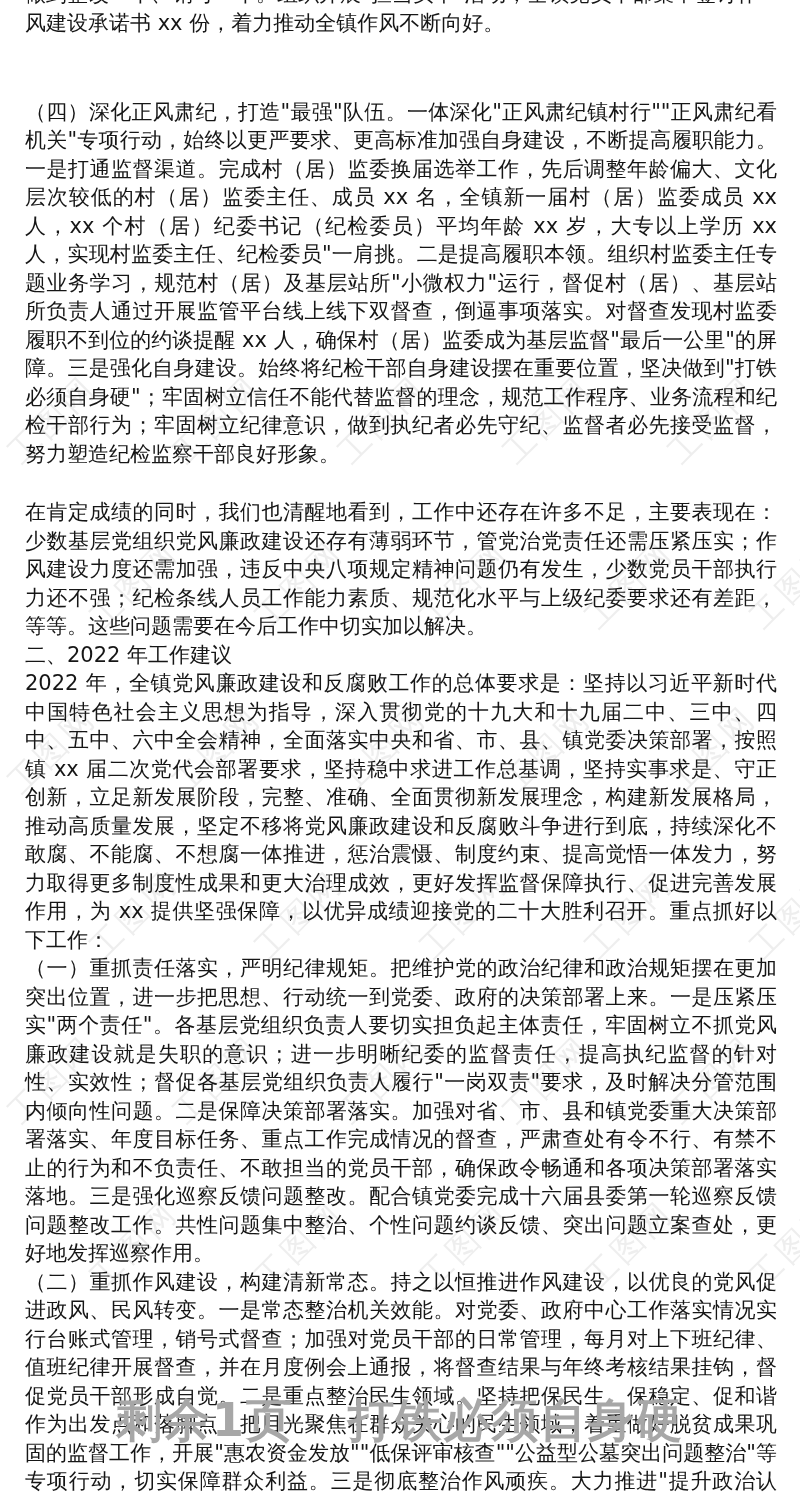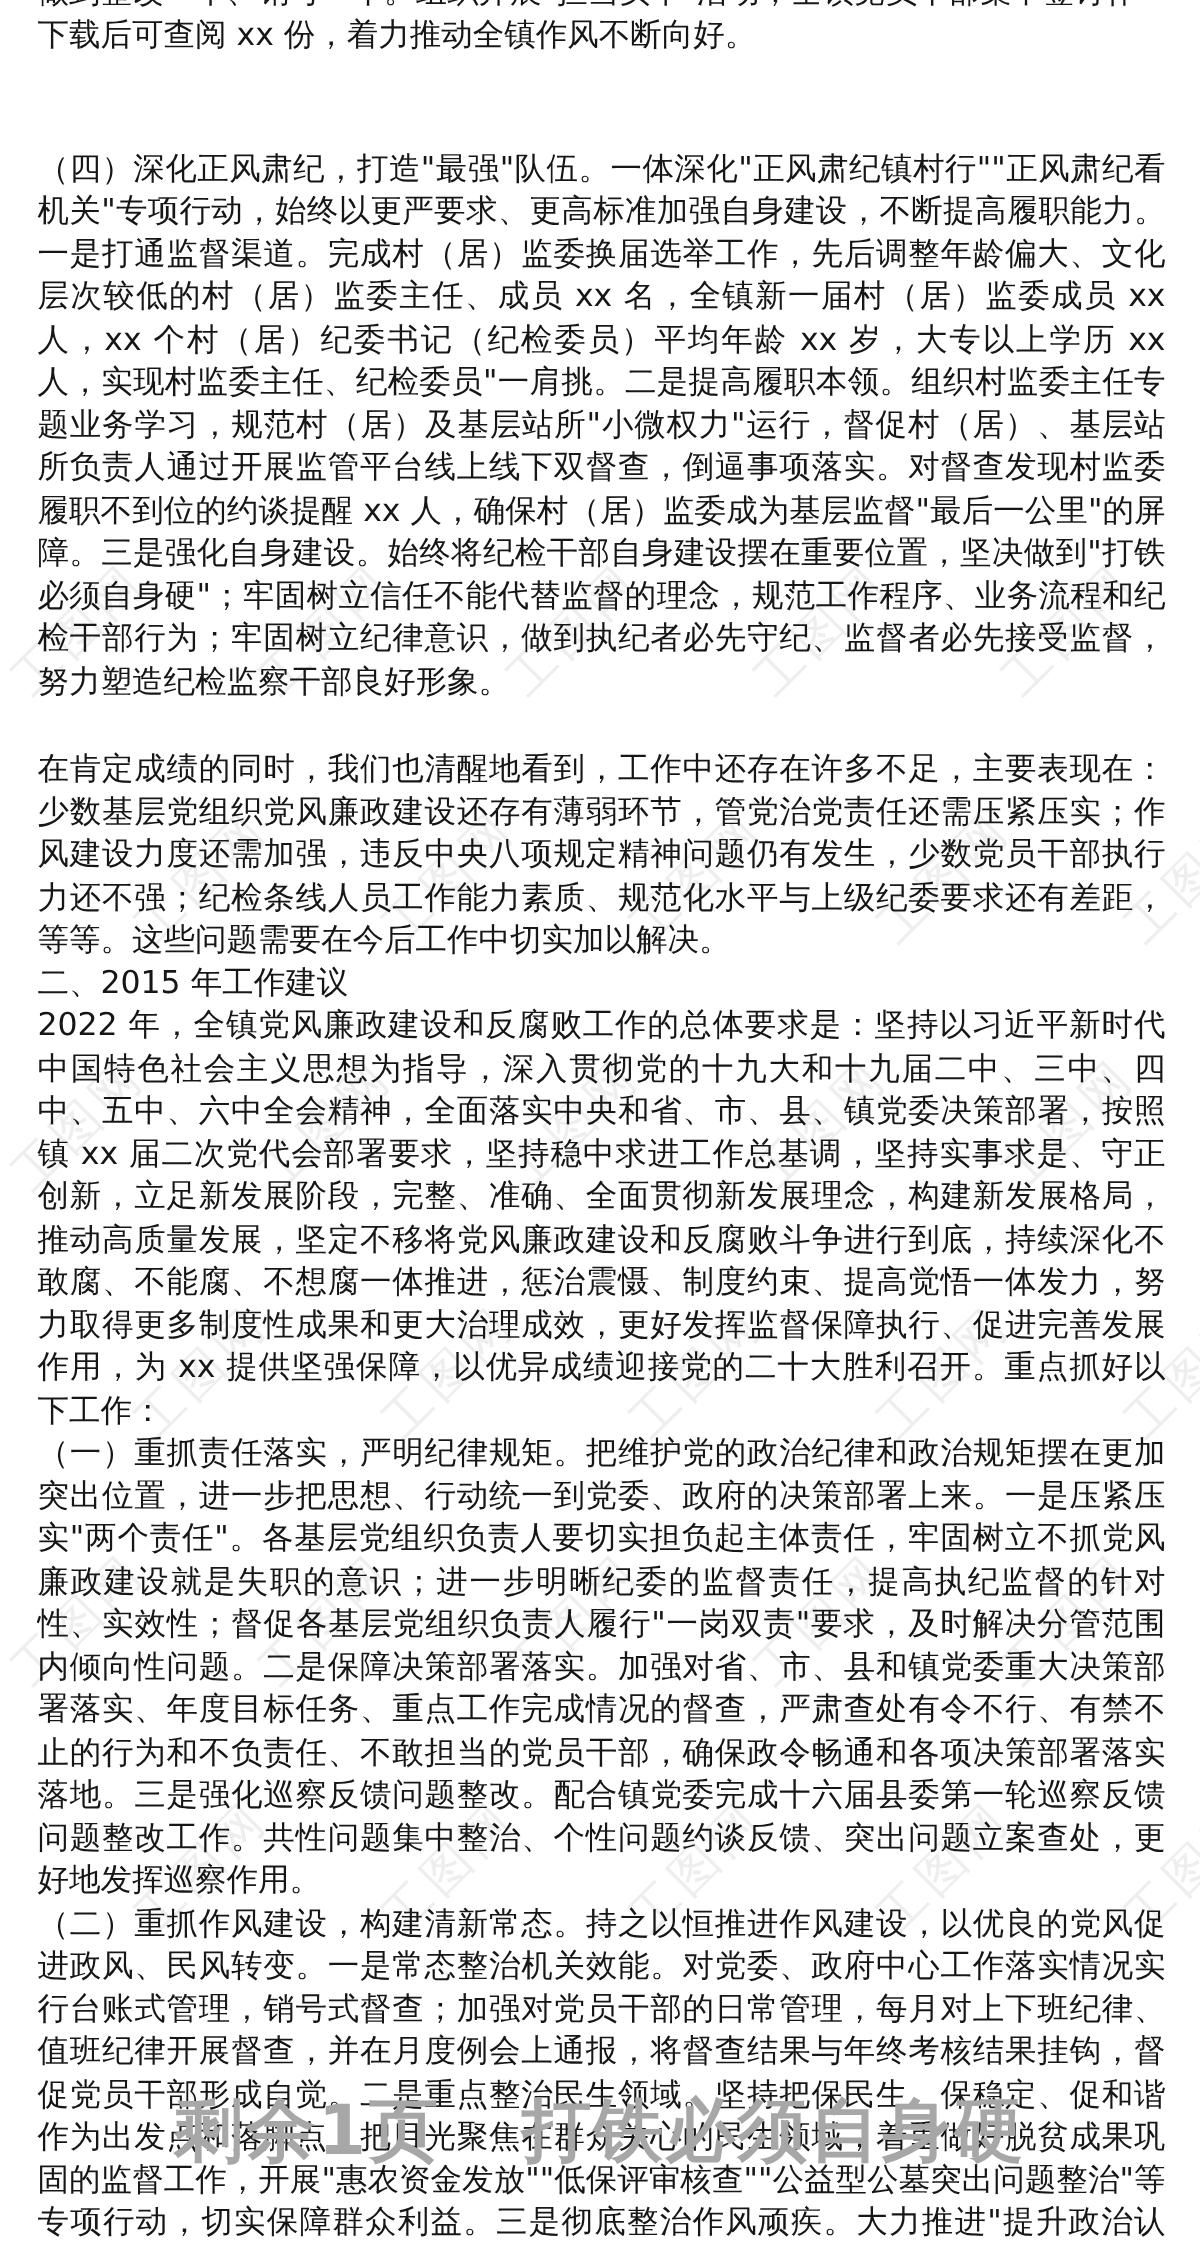--- a/index.html
+++ b/index.html
@@ -108,24 +108,24 @@
       <div class="wm" style="left: 277px; top: 1255px;">工图网</div>
       <div class="wm" style="left: 442px; top: 1255px;">工图网</div>
       <div class="wm" style="left: 607px; top: 1255px;">工图网</div>
       <div class="wm" style="left: 772px; top: 1255px;">工图网</div>
     </div>
 
   <div class="content">
     <div class="clip-line">
       <span>做到整改一个、销号一个。组织开展"担当实干"活动，全镇党员干部集中签订作</span>
     </div>
-    <p class="para">下载后可查阅 xx 份，着力推动全镇作风不断向好。</p>
+    <p class="para">风建设承诺书 xx 份，着力推动全镇作风不断向好。</p>
     <p class="para gap-section">（四）深化正风肃纪，打造"最强"队伍。一体深化"正风肃纪镇村行""正风肃纪看机关"专项行动，始终以更严要求、更高标准加强自身建设，不断提高履职能力。一是打通监督渠道。完成村（居）监委换届选举工作，先后调整年龄偏大、文化层次较低的村（居）监委主任、成员 xx 名，全镇新一届村（居）监委成员 xx 人，xx 个村（居）纪委书记（纪检委员）平均年龄 xx 岁，大专以上学历 xx 人，实现村监委主任、纪检委员"一肩挑。二是提高履职本领。组织村监委主任专题业务学习，规范村（居）及基层站所"小微权力"运行，督促村（居）、基层站所负责人通过开展监管平台线上线下双督查，倒逼事项落实。对督查发现村监委履职不到位的约谈提醒 xx 人，确保村（居）监委成为基层监督"最后一公里"的屏障。三是强化自身建设。始终将纪检干部自身建设摆在重要位置，坚决做到"打铁必须自身硬"；牢固树立信任不能代替监督的理念，规范工作程序、业务流程和纪检干部行为；牢固树立纪律意识，做到执纪者必先守纪、监督者必先接受监督，努力塑造纪检监察干部良好形象。</p>
     <p class="para gap-line">在肯定成绩的同时，我们也清醒地看到，工作中还存在许多不足，主要表现在：少数基层党组织党风廉政建设还存有薄弱环节，管党治党责任还需压紧压实；作风建设力度还需加强，违反中央八项规定精神问题仍有发生，少数党员干部执行力还不强；纪检条线人员工作能力素质、规范化水平与上级纪委要求还有差距，等等。这些问题需要在今后工作中切实加以解决。</p>
-    <p class="para">二、2015 年工作建议</p>
+    <p class="para">二、2022 年工作建议</p>
     <p class="para">2022 年，全镇党风廉政建设和反腐败工作的总体要求是：坚持以习近平新时代中国特色社会主义思想为指导，深入贯彻党的十九大和十九届二中、三中、四中、五中、六中全会精神，全面落实中央和省、市、县、镇党委决策部署，按照镇 xx 届二次党代会部署要求，坚持稳中求进工作总基调，坚持实事求是、守正创新，立足新发展阶段，完整、准确、全面贯彻新发展理念，构建新发展格局，推动高质量发展，坚定不移将党风廉政建设和反腐败斗争进行到底，持续深化不敢腐、不能腐、不想腐一体推进，惩治震慑、制度约束、提高觉悟一体发力，努力取得更多制度性成果和更大治理成效，更好发挥监督保障执行、促进完善发展作用，为 xx 提供坚强保障，以优异成绩迎接党的二十大胜利召开。重点抓好以下工作：</p>
     <p class="para">（一）重抓责任落实，严明纪律规矩。把维护党的政治纪律和政治规矩摆在更加突出位置，进一步把思想、行动统一到党委、政府的决策部署上来。一是压紧压实"两个责任"。各基层党组织负责人要切实担负起主体责任，牢固树立不抓党风廉政建设就是失职的意识；进一步明晰纪委的监督责任，提高执纪监督的针对性、实效性；督促各基层党组织负责人履行"一岗双责"要求，及时解决分管范围内倾向性问题。二是保障决策部署落实。加强对省、市、县和镇党委重大决策部署落实、年度目标任务、重点工作完成情况的督查，严肃查处有令不行、有禁不止的行为和不负责任、不敢担当的党员干部，确保政令畅通和各项决策部署落实落地。三是强化巡察反馈问题整改。配合镇党委完成十六届县委第一轮巡察反馈问题整改工作。共性问题集中整治、个性问题约谈反馈、突出问题立案查处，更好地发挥巡察作用。</p>
     <p class="para">（二）重抓作风建设，构建清新常态。持之以恒推进作风建设，以优良的党风促进政风、民风转变。一是常态整治机关效能。对党委、政府中心工作落实情况实行台账式管理，销号式督查；加强对党员干部的日常管理，每月对上下班纪律、值班纪律开展督查，并在月度例会上通报，将督查结果与年终考核结果挂钩，督促党员干部形成自觉。二是重点整治民生领域。坚持把保民生、保稳定、促和谐作为出发点和落脚点，把目光聚焦在群众关心的民生领域，着重做好脱贫成果巩固的监督工作，开展"惠农资金发放""低保评审核查""公益型公墓突出问题整治"等专项行动，切实保障群众利益。三是彻底整治作风顽疾。大力推进"提升政治认识、提升工作作风"活动。对违反中央八项规定、中梗阻、形式主义、官僚主义等问题坚决不放</p>
   </div>
 
   <div class="footer">
     <span>剩余1页</span>
     <span>打铁必须自身硬</span>
   </div>
 

